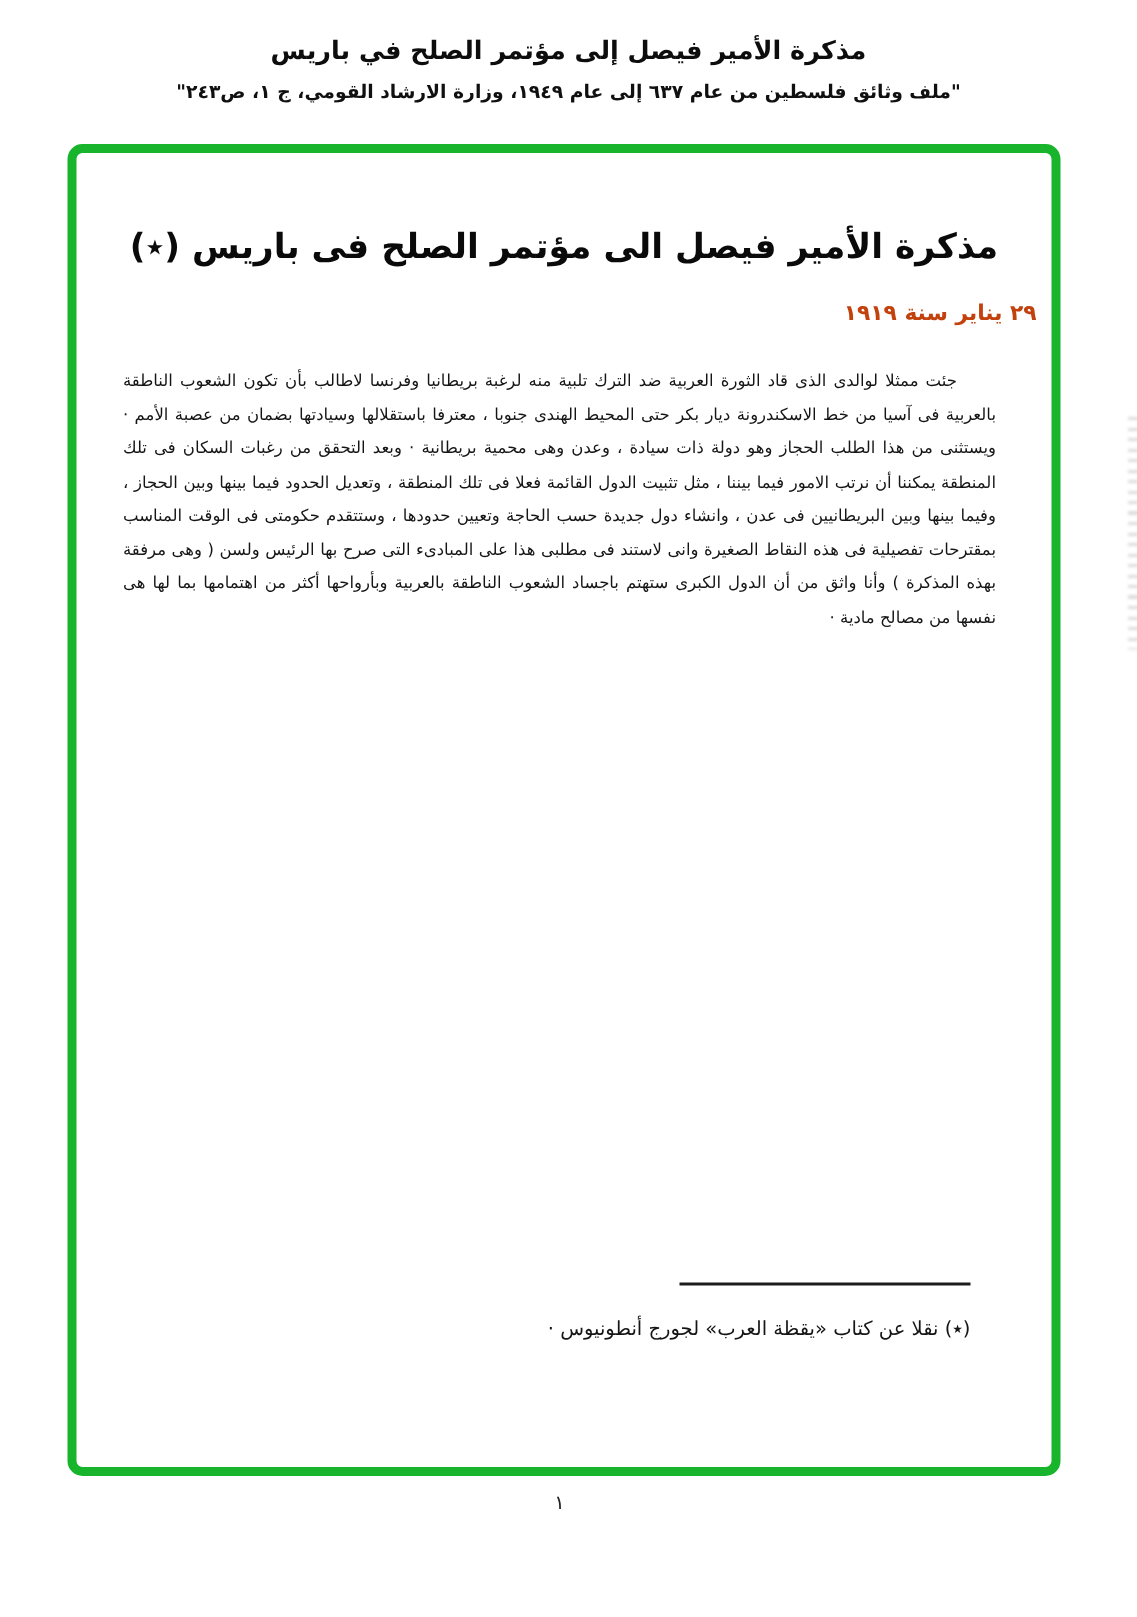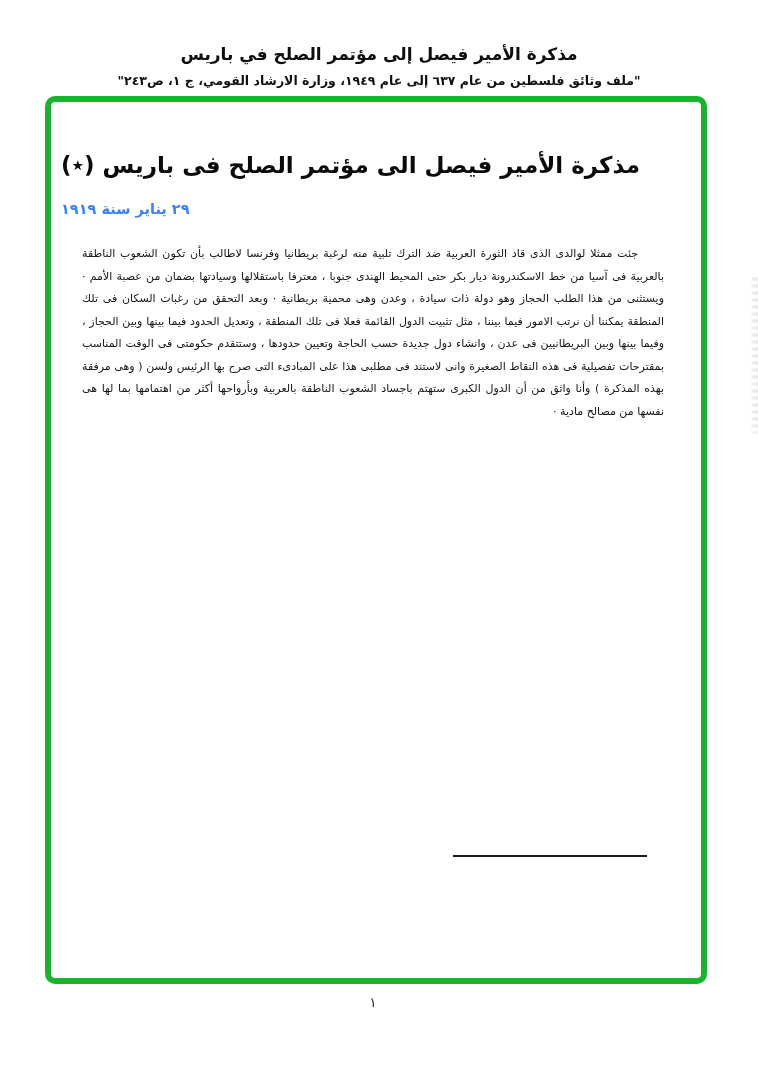--- a/index.html
+++ b/index.html
@@ -17,21 +17,20 @@
   .header {
     position: absolute;
     top: 24px; left: 0; right: 0;
     text-align: center;
     direction: rtl;
   }
   .header-title {
     font-size: 17px;
     font-weight: bold;
     color: #0d0d0d;
-    margin-top: 20px;
   }
   .header-source {
     margin-top: 9px;
     font-size: 12.5px;
     font-weight: bold;
     color: #101010;
   }
 
   
   .frame {
@@ -41,34 +40,34 @@
     width: 650px;
     height: 876px;
     border: 6px solid #18b42c;
     border-radius: 10px;
     background: #ffffff;
   }
 
   .doc-title {
     position: absolute;
     top: 50px; left: 10px; right: 10px;
-    text-align: left;
+    text-align: center;
     direction: rtl;
     font-size: 23px;
     font-weight: bold;
     color: #0a0a0a;
   }
   .doc-date {
     position: absolute;
     top: 99px; left: 10px; right: 10px;
-    text-align: left;
+    text-align: right;
     direction: rtl;
     font-size: 14.5px;
     font-weight: bold;
-    color: #3b82f6;
+    color: #c2410c;
   }
   .doc-body {
     position: absolute;
     top: 141px;
     right: 37px;
     left: 31px;
     direction: rtl;
     text-align: justify;
     text-indent: 26px;
     font-size: 11px;
@@ -131,19 +130,20 @@
     <div class="header-title">مذكرة الأمير فيصل إلى مؤتمر الصلح في باريس</div>
     <div class="header-source">"ملف وثائق فلسطين من عام ٦٣٧ إلى عام ١٩٤٩، وزارة الارشاد القومي، ج ١، ص٢٤٣"</div>
   </div>
 
   <div class="frame">
     <div class="doc-title">مذكرة الأمير فيصل الى مؤتمر الصلح فى باريس (٭)</div>
     <div class="doc-date">٢٩ يناير سنة ١٩١٩</div>
     <div class="doc-body">جئت ممثلا لوالدى الذى قاد الثورة العربية ضد الترك تلبية منه لرغبة بريطانيا وفرنسا لاطالب بأن تكون الشعوب الناطقة بالعربية فى آسيا من خط الاسكندرونة ديار بكر حتى المحيط الهندى جنوبا ، معترفا باستقلالها وسيادتها بضمان من عصبة الأمم · ويستثنى من هذا الطلب الحجاز وهو دولة ذات سيادة ، وعدن وهى محمية بريطانية · وبعد التحقق من رغبات السكان فى تلك المنطقة يمكننا أن نرتب الامور فيما بيننا ، مثل تثبيت الدول القائمة فعلا فى تلك المنطقة ، وتعديل الحدود فيما بينها وبين الحجاز ، وفيما بينها وبين البريطانيين فى عدن ، وانشاء دول جديدة حسب الحاجة وتعيين حدودها ، وستتقدم حكومتى فى الوقت المناسب بمقترحات تفصيلية فى هذه النقاط الصغيرة وانى لاستند فى مطلبى هذا على المبادىء التى صرح بها الرئيس ولسن ( وهى مرفقة بهذه المذكرة ) وأنا واثق من أن الدول الكبرى ستهتم باجساد الشعوب الناطقة بالعربية وبأرواحها أكثر من اهتمامها بما لها هى نفسها من مصالح مادية ·</div>
 
     <div class="footnote-divider"></div>
+    <div class="footnote">(٭) نقلا عن كتاب «يقظة العرب» لجورج أنطونيوس ·</div>
   </div>
 
   <div class="scan-artifact"></div>
 
   <div class="page-number">١</div>
 
 </div>
 
 </body></html>

